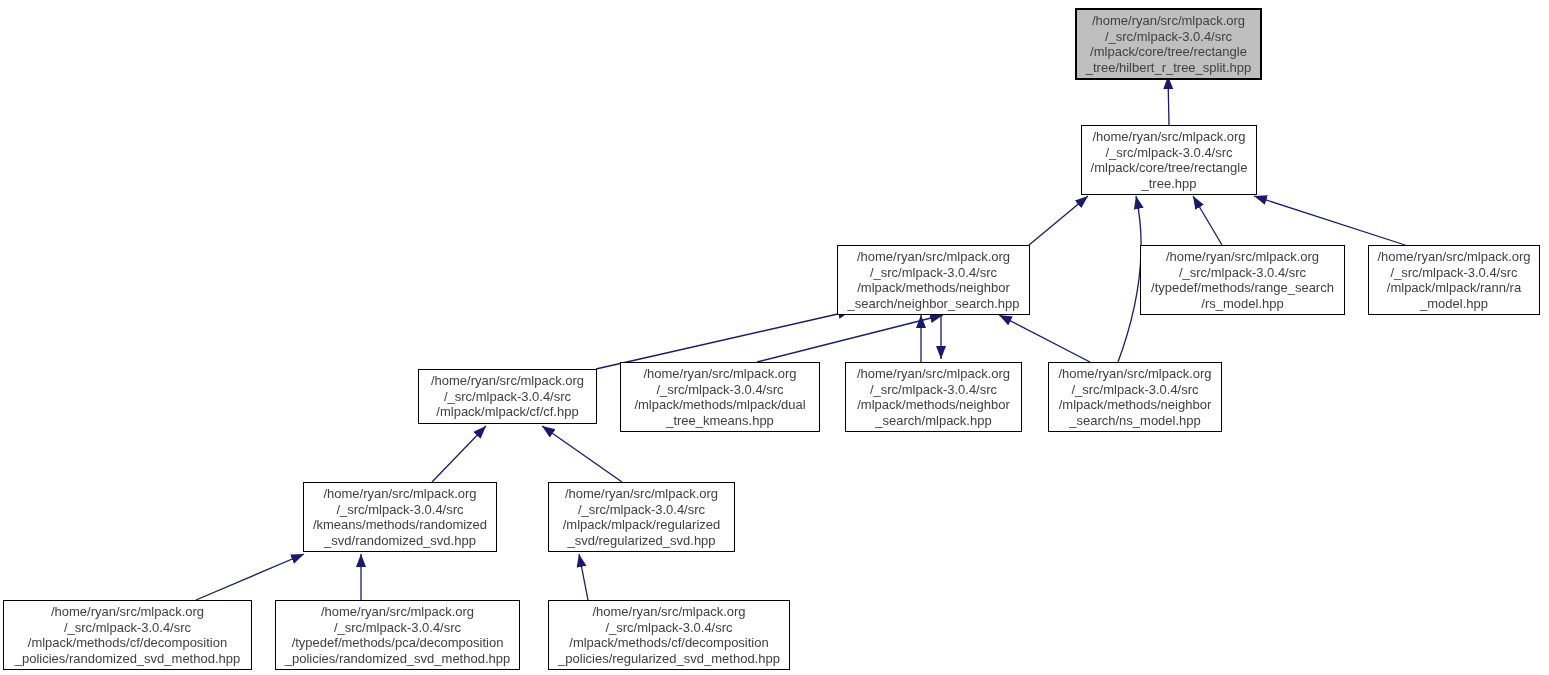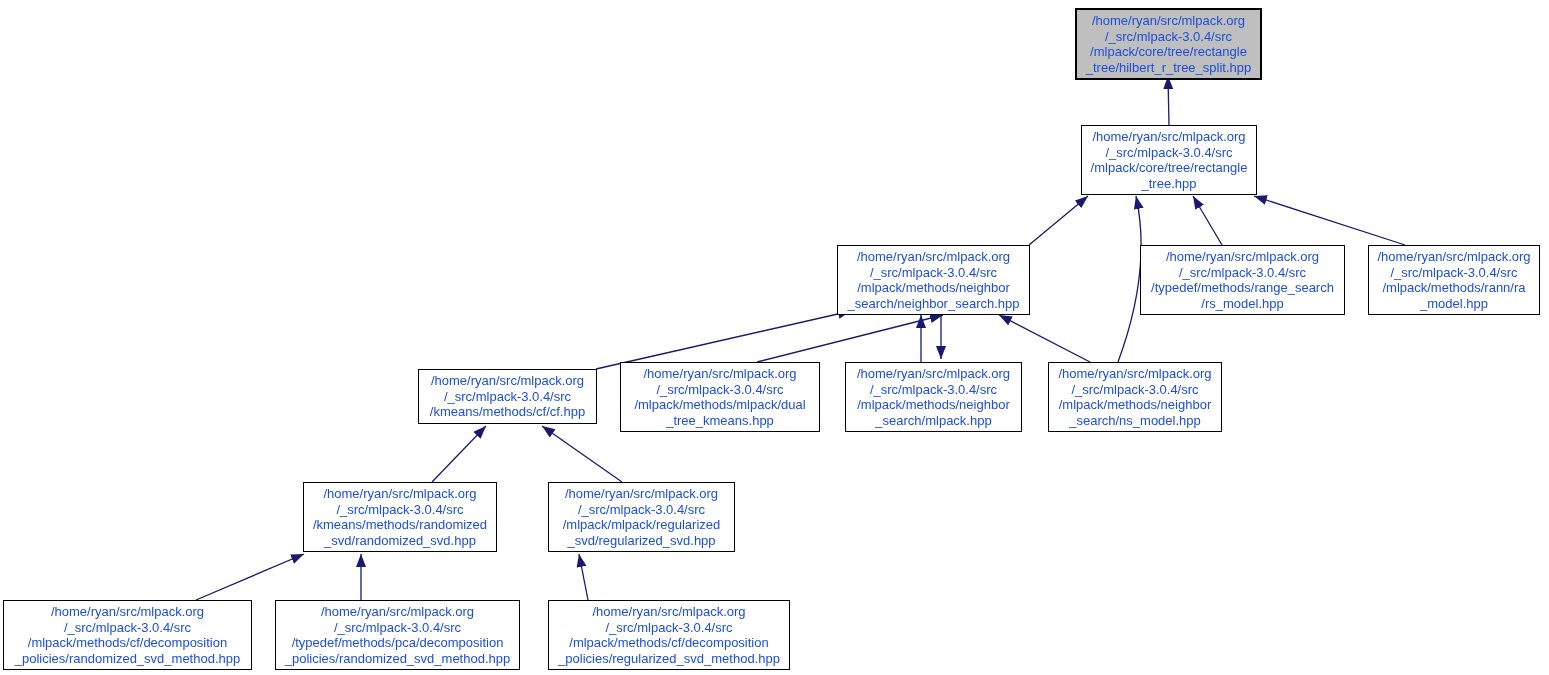--- a/index.html
+++ b/index.html
@@ -15,21 +15,21 @@
     position: absolute;
     left: 0; top: 0;
     width: 1549px; height: 675px;
   }
   .edge { fill: none; stroke-width: 1.3px; }
   .node {
     position: absolute;
     box-sizing: border-box;
     background: #ffffff;
     border: 1px solid #000000;
-    color: #1d4ed8;
+    color: #404040;
     font-size: 13px;
     line-height: 15.5px;
     text-align: center;
     padding: 3px 4px;
     cursor: pointer;
     white-space: nowrap;
   }
   .node.highlight { border-width: 2px; }
   .node .nl { display: block; }
 </style>
@@ -85,28 +85,28 @@
   <div class="node" style="left:1140px; top:245px; width:205px;">
     <span class="nl">/home/ryan/src/mlpack.org</span>
     <span class="nl">/_src/mlpack-3.0.4/src</span>
     <span class="nl">/typedef/methods/range_search</span>
     <span class="nl">/rs_model.hpp</span>
   </div>
 
   <div class="node" style="left:1368px; top:245px; width:172px;">
     <span class="nl">/home/ryan/src/mlpack.org</span>
     <span class="nl">/_src/mlpack-3.0.4/src</span>
-    <span class="nl">/mlpack/methods/rann/ra</span>
+    <span class="nl">/mlpack/mlpack/rann/ra</span>
     <span class="nl">_model.hpp</span>
   </div>
 
   <div class="node" style="left:418px; top:369px; width:179px;">
     <span class="nl">/home/ryan/src/mlpack.org</span>
     <span class="nl">/_src/mlpack-3.0.4/src</span>
-    <span class="nl">/kmeans/methods/cf/cf.hpp</span>
+    <span class="nl">/mlpack/mlpack/cf/cf.hpp</span>
   </div>
 
   <div class="node" style="left:620px; top:362px; width:200px;">
     <span class="nl">/home/ryan/src/mlpack.org</span>
     <span class="nl">/_src/mlpack-3.0.4/src</span>
     <span class="nl">/mlpack/methods/mlpack/dual</span>
     <span class="nl">_tree_kmeans.hpp</span>
   </div>
 
   <div class="node" style="left:845px; top:362px; width:177px;">

